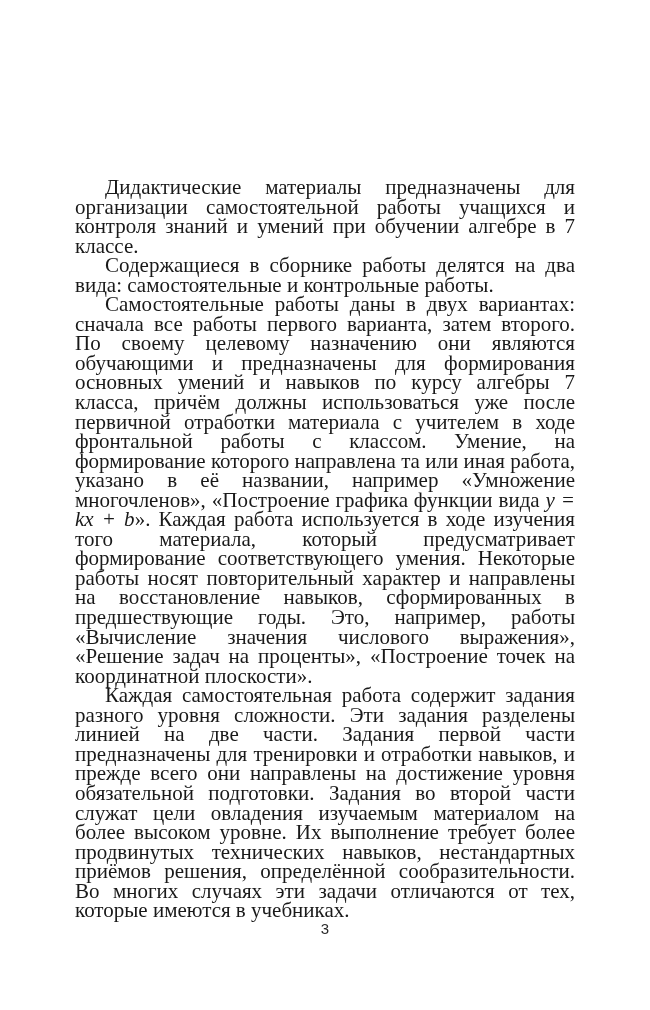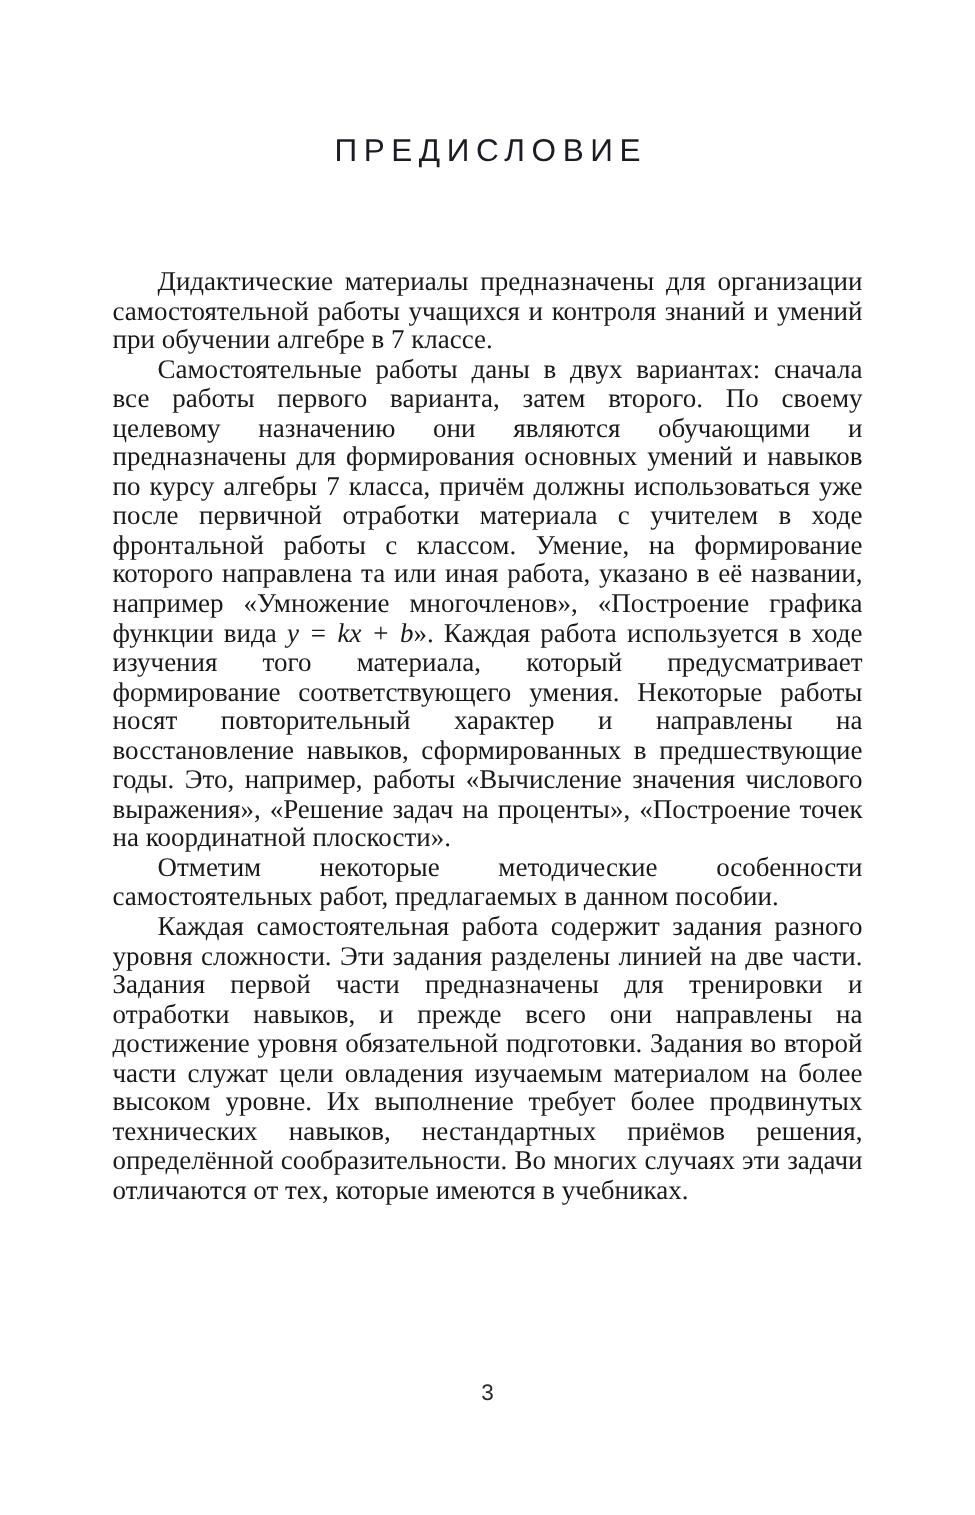--- a/index.html
+++ b/index.html
@@ -35,21 +35,21 @@
     color: #1b1b21;
     line-height: 1;
   }
 
   
   .body-text {
     position: absolute;
     top: 178px;
     left: 75px;
     width: 500px;
-    font-size: 18px;
+    font-size: 21px;
     line-height: 19.55px;
     text-align: justify;
     text-justify: inter-word;
     hyphens: manual;
   }
   .body-text p {
     margin: 0;
     padding: 0;
     text-indent: 30px;
   }
@@ -79,35 +79,34 @@
     font-size: 15px;
     color: #2a2a2a;
     line-height: 1;
   }
 </style>
 </head>
 <body>
 
 <div class="page">
 
-  <h1 class="page-title">ПРЕДИСЛОВИЕ</h1>
 
   <div class="body-text">
 
     <p>
       <span>Дидактические материалы предназначены для организации самостоятельной работы учащихся и контроля знаний и умений при обучении алгебре в 7 классе.</span>
     </p>
 
+    <p>
+      <span>Содержащиеся в сборнике работы делятся на два вида: самостоятельные и контрольные работы.</span>
+    </p>
 
     <p><span>Самостоятельные работы даны в двух вариантах: сначала все работы первого варианта, затем второго. По своему целевому назначению они являются обучающими и предназначены для формирования основных умений и навыков по курсу алгебры 7 класса, причём должны использоваться уже после первичной отработки материала с учителем в ходе фронтальной работы с классом. Умение, на формирование которого направлена та или иная работа, указано в её названии, например «Умножение многочленов», «Построение графика функции вида </span><i class="formula">y = kx + b</i><span>». Каждая работа используется в ходе изучения того материала, который предусматривает формирование соответствующего умения. Некоторые работы носят повторительный характер и направлены на восстановление навыков, сформированных в предшествующие годы. Это, например, работы «Вычисление значения числового выражения», «Решение задач на проценты», «Построение точек на координатной плоскости».</span></p>
 
 
-    <p>
-      <span>Отметим некоторые методические особенности самостоятельных работ, предлагаемых в данном пособии.</span>
-    </p>
 
     <p>
       <span>Каждая самостоятельная работа содержит задания разного уровня сложности. Эти задания разделены линией на две части. Задания первой части предназначены для тренировки и отработки навыков, и прежде всего они направлены на достижение уровня обязательной подготовки. Задания во второй части служат цели овладения изучаемым материалом на более высоком уровне. Их выполнение требует более продвинутых технических навыков, нестандартных приёмов решения, определённой сообразительности. Во многих случаях эти задачи отличаются от тех, которые имеются в учебниках.</span>
     </p>
 
 
   </div>
 
   <div class="folio">3</div>
 

